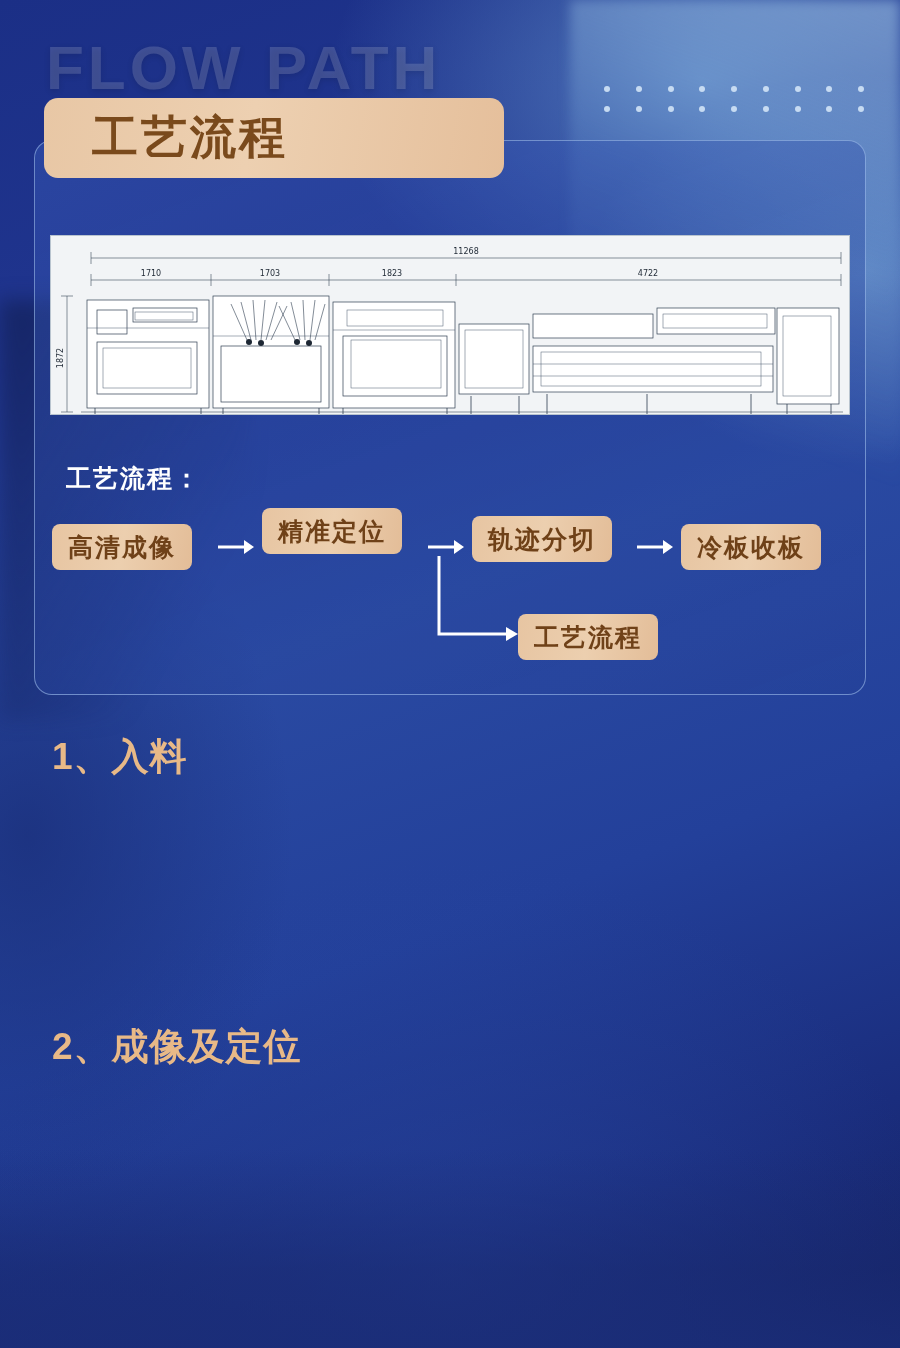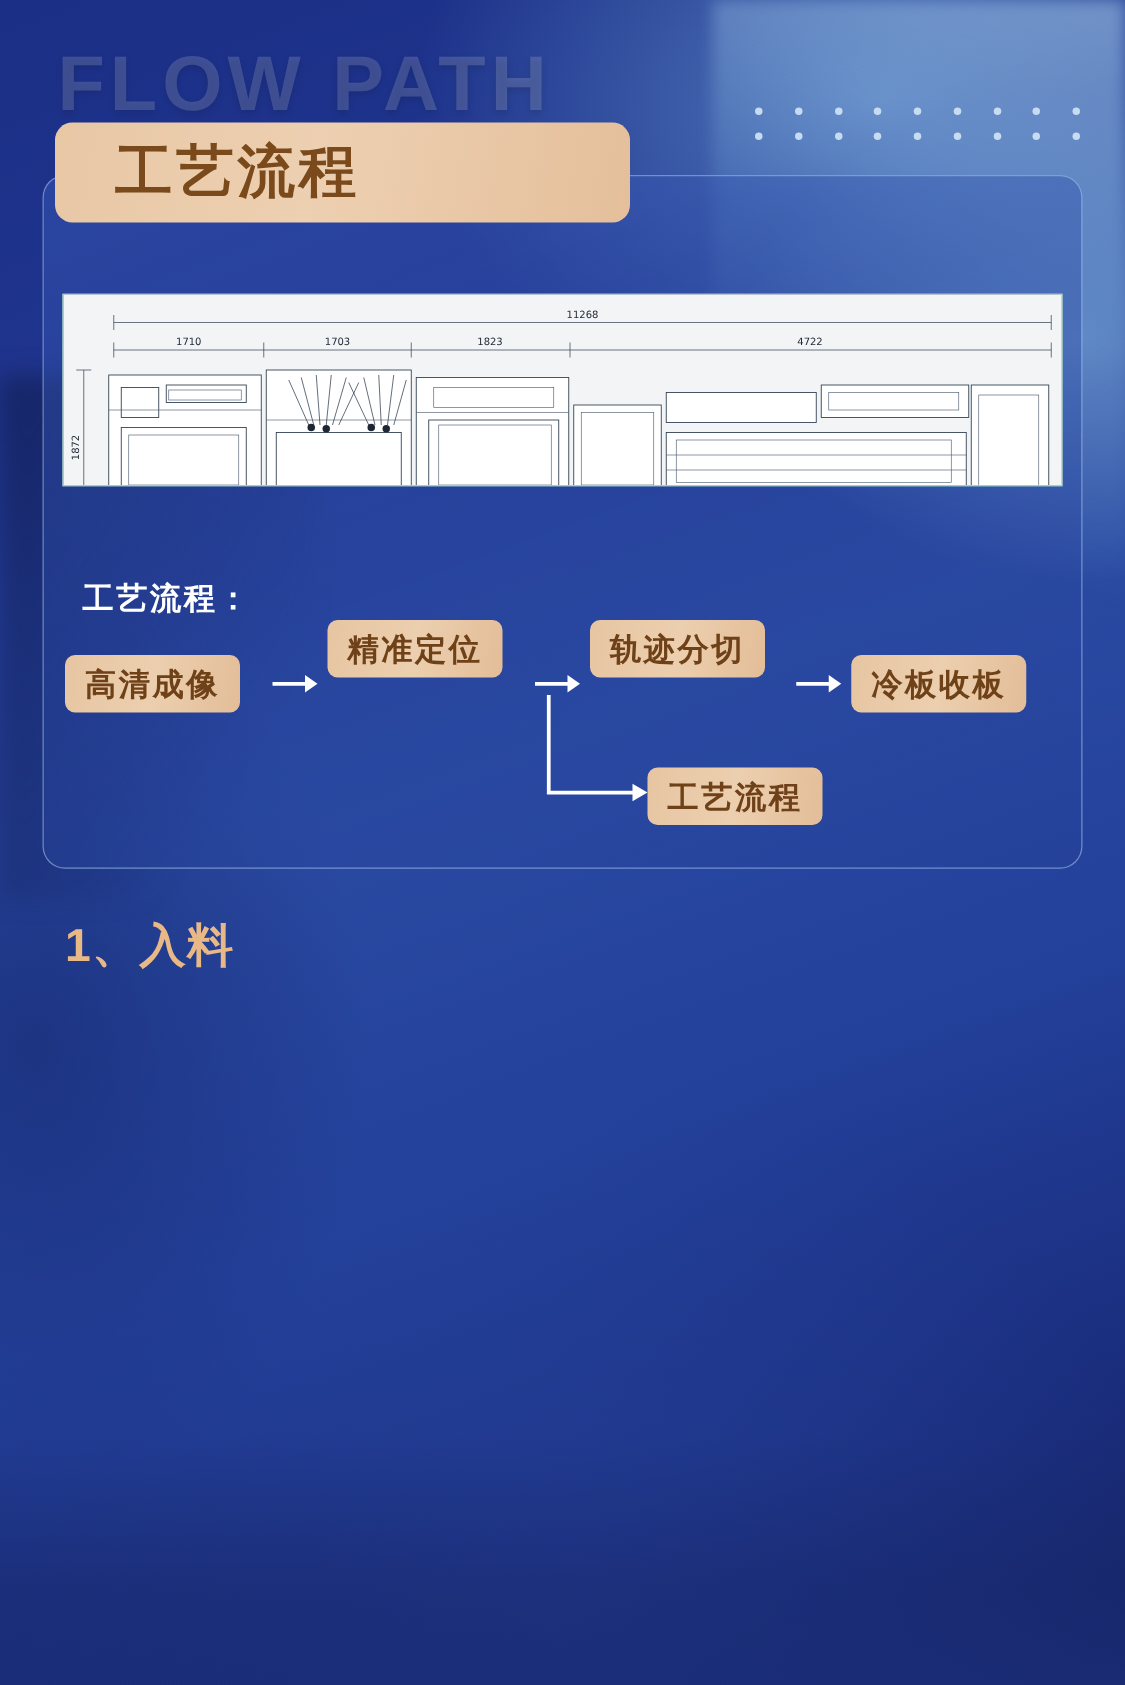--- a/index.html
+++ b/index.html
@@ -106,22 +106,22 @@
     color: #7a4a1c;
     letter-spacing: 3px;
   }
 
   
   .drawing {
     position: absolute;
     left: 50px;
     top: 235px;
     width: 800px;
-    height: 154px;
-    background: #86efac;
+    height: 180px;
+    background: #fef9c3;
     border: 1px solid #b9c4cf;
     overflow: hidden;
   }
   .drawing svg { display: block; }
 
   
   .flow-caption {
     position: absolute;
     left: 66px;
     top: 462px;
@@ -139,22 +139,22 @@
     align-items: center;
     justify-content: center;
     padding: 0 16px;
     font-size: 25px;
     font-weight: bold;
     color: #6f4118;
     letter-spacing: 2px;
     white-space: nowrap;
   }
   .chip-1 { left: 52px;  top: 524px; }
-  .chip-2 { left: 262px; top: 496px; font-family: Liberation Mono, monospace; }
-  .chip-3 { left: 472px; top: 496px; }
+  .chip-2 { left: 262px; top: 508px; font-family: Liberation Mono, monospace; }
+  .chip-3 { left: 472px; top: 516px; }
   .chip-4 { left: 681px; top: 524px; }
   .chip-5 { left: 518px; top: 614px; }
 
   .arrow {
     position: absolute;
     top: 534px;
     width: 40px;
     height: 26px;
     color: #ffffff;
   }
@@ -383,13 +383,14 @@
 
 <div class="chip chip-5">
   <span>工艺流程</span>
 </div>
 
 <div class="section section-1">
   <div class="sec-head">1、入料</div>
 </div>
 
 <div class="section section-2">
+  <div class="sec-head">2、成像及定位</div>
 </div>
 
 </body></html>

